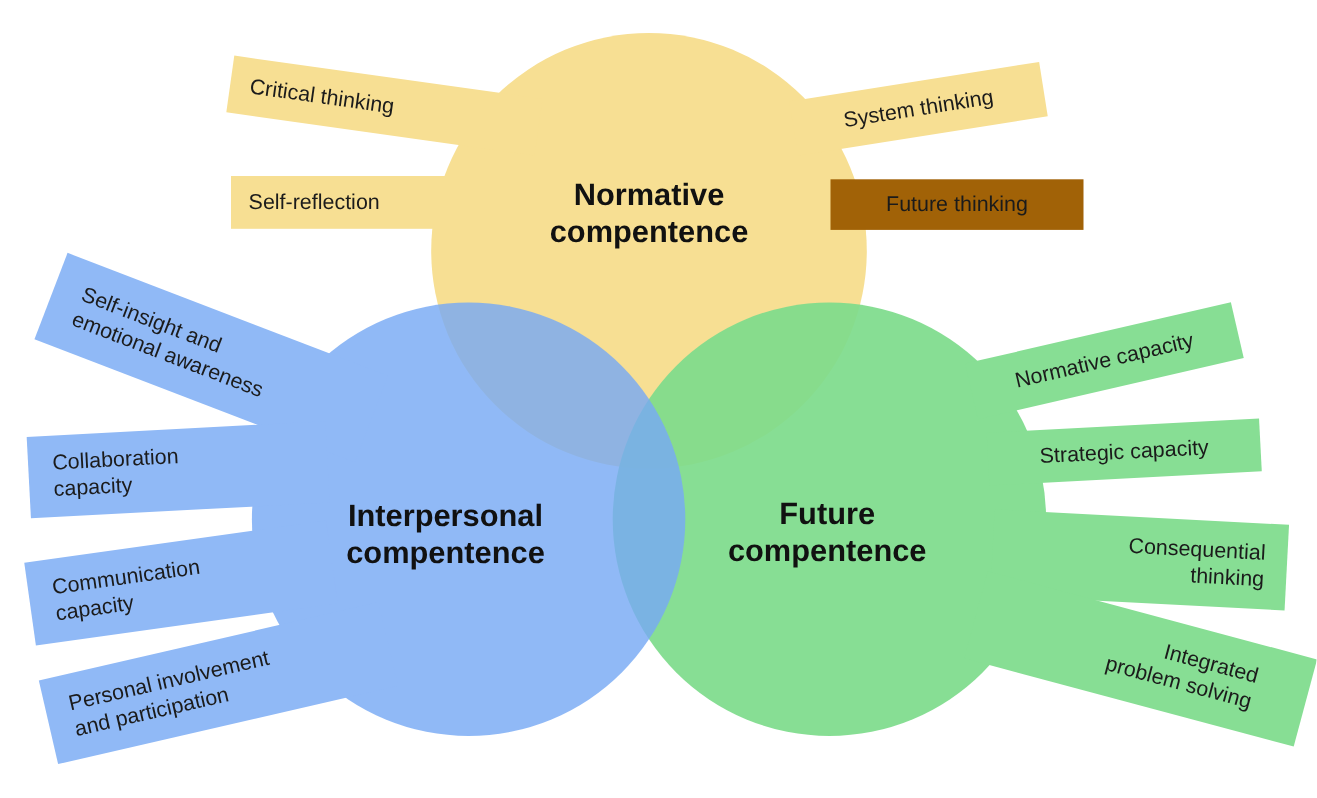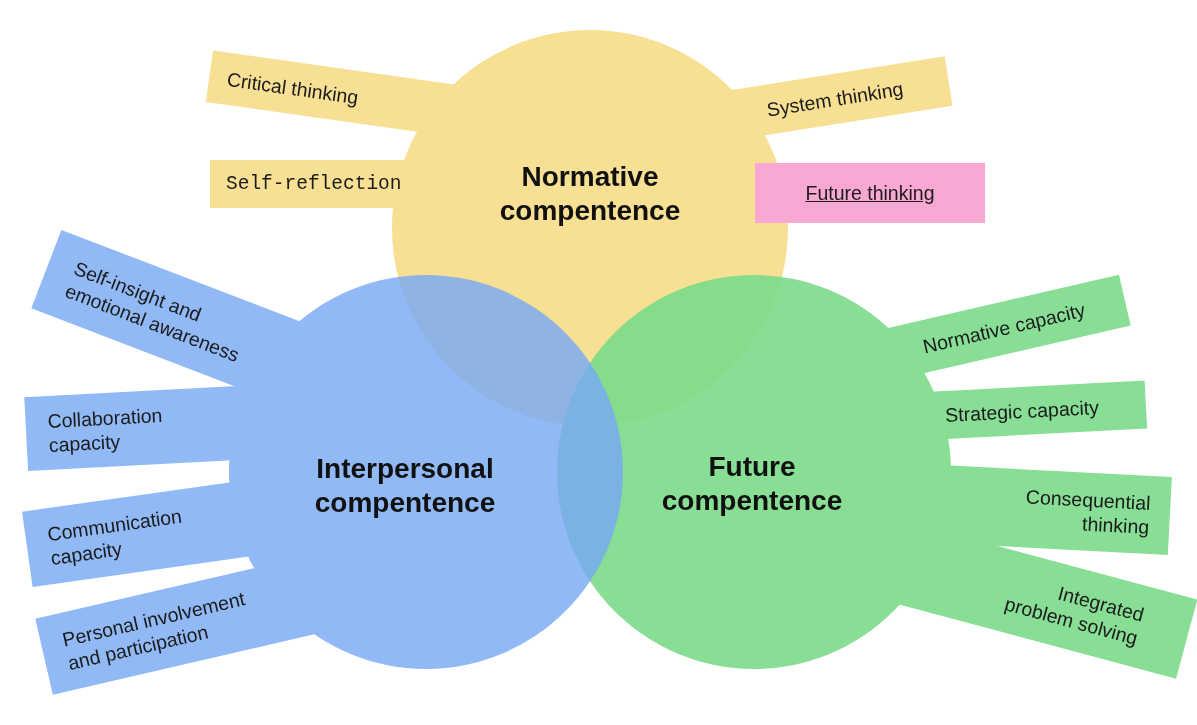--- a/index.html
+++ b/index.html
@@ -15,23 +15,23 @@
   .c-action{left:557px;top:275px;width:394px;height:394px;background:rgba(126,219,140,0.93);}
   .c-interpersonal{left:229px;top:275px;width:394px;height:394px;background:rgba(120,170,244,0.82);}
 
   .banner{
     position:absolute;
     display:flex;flex-direction:column;justify-content:center;
     font-size:19.5px;line-height:24px;color:#1b1b1b;
   }
   
   .b1{left:208px;top:70px;width:265px;height:52px;transform:rotate(8deg);background:#F7DF93;padding-left:18px;}
-  .b2{left:210px;top:160px;width:265px;height:48px;background:#F7DF93;padding-left:16px;font-family:Liberation Mono, monospace;}
+  .b2{left:210px;top:160px;width:265px;height:48px;background:#F7DF93;padding-left:16px;}
   .b3{left:720px;top:74px;width:230px;height:50px;transform:rotate(-9deg);background:#F7DF93;align-items:center;}
-  .b4{left:755px;top:163px;width:230px;height:60px;background:#f9a8d4;align-items:center;text-decoration:underline;}
+  .b4{left:755px;top:163px;width:230px;height:46px;background:#a16207;align-items:center;}
   
   .b5{left:36px;top:283px;width:286px;height:84px;transform:rotate(21deg);background:#90B9F6;padding-left:26px;}
   .b6{left:26px;top:390px;width:250px;height:74px;transform:rotate(-3deg);background:#90B9F6;padding-left:22px;}
   .b7{left:26px;top:492px;width:255px;height:76px;transform:rotate(-8deg);background:#90B9F6;padding-left:22px;}
   .b8{left:40px;top:582px;width:295px;height:78px;transform:rotate(-13deg);background:#90B9F6;padding-left:22px;}
   
   .b9{left:880px;top:302px;width:248px;height:52px;transform:rotate(-13deg);background:#87DE94;align-items:center;}
   .b10{left:898px;top:387px;width:248px;height:48px;transform:rotate(-3deg);background:#87DE94;align-items:center;}
   .b11{left:902px;top:470px;width:248px;height:78px;transform:rotate(3deg);background:#87DE94;align-items:flex-end;padding-right:20px;}
   .b12{left:882px;top:558px;width:262px;height:82px;transform:rotate(15deg);background:#87DE94;align-items:flex-end;padding-right:48px;}

